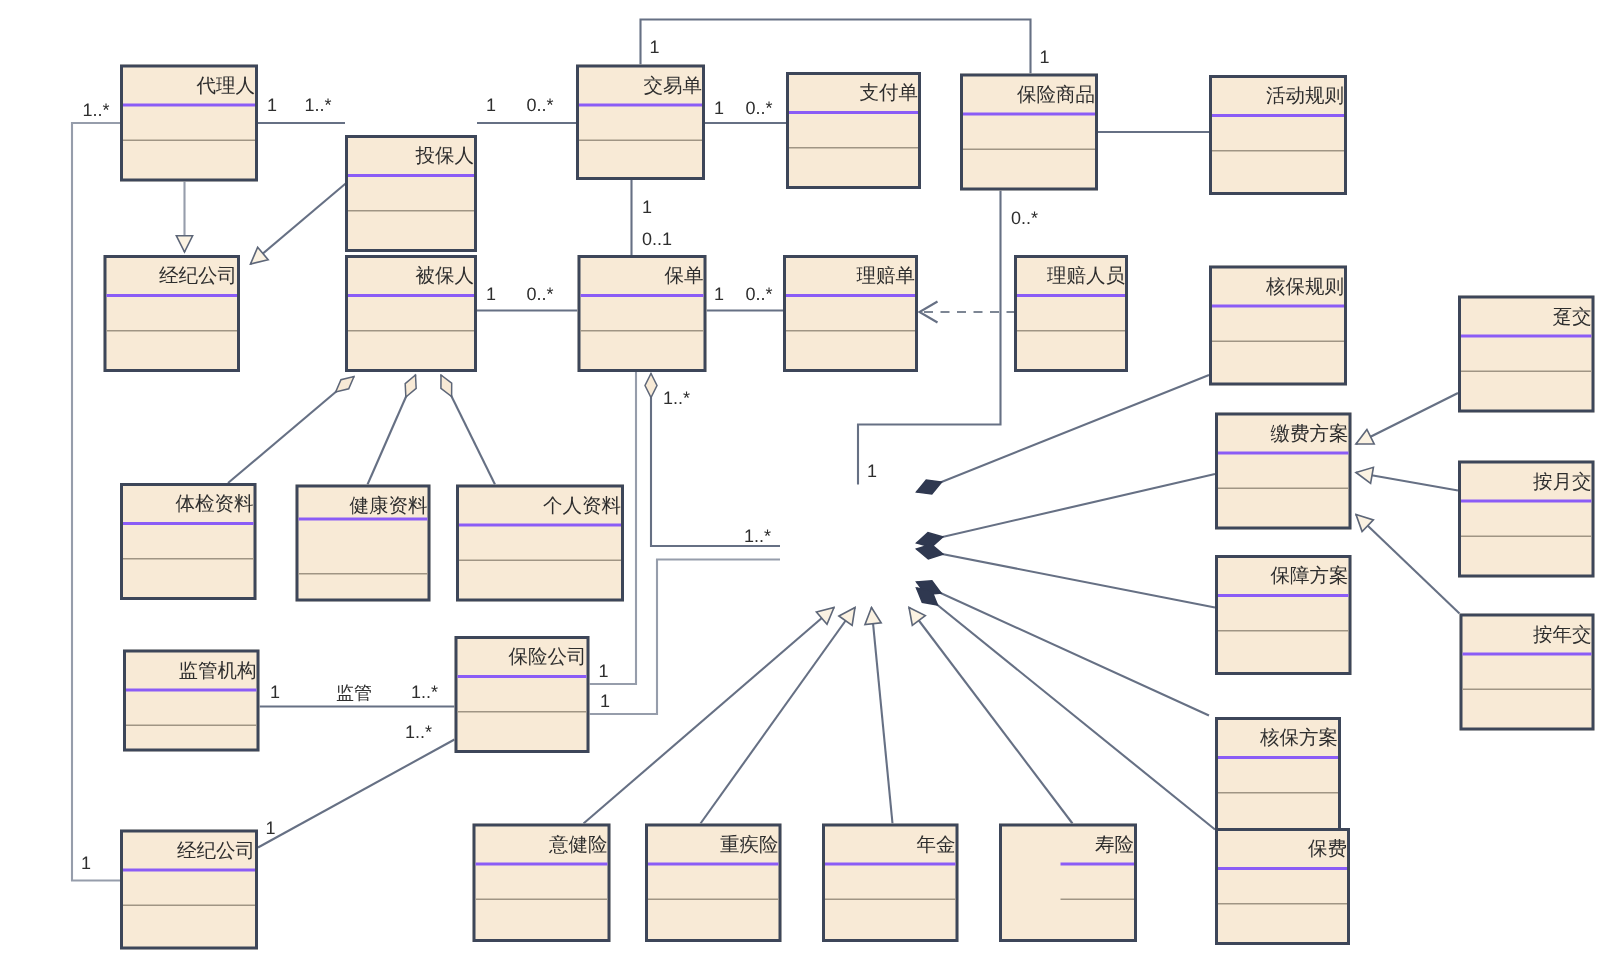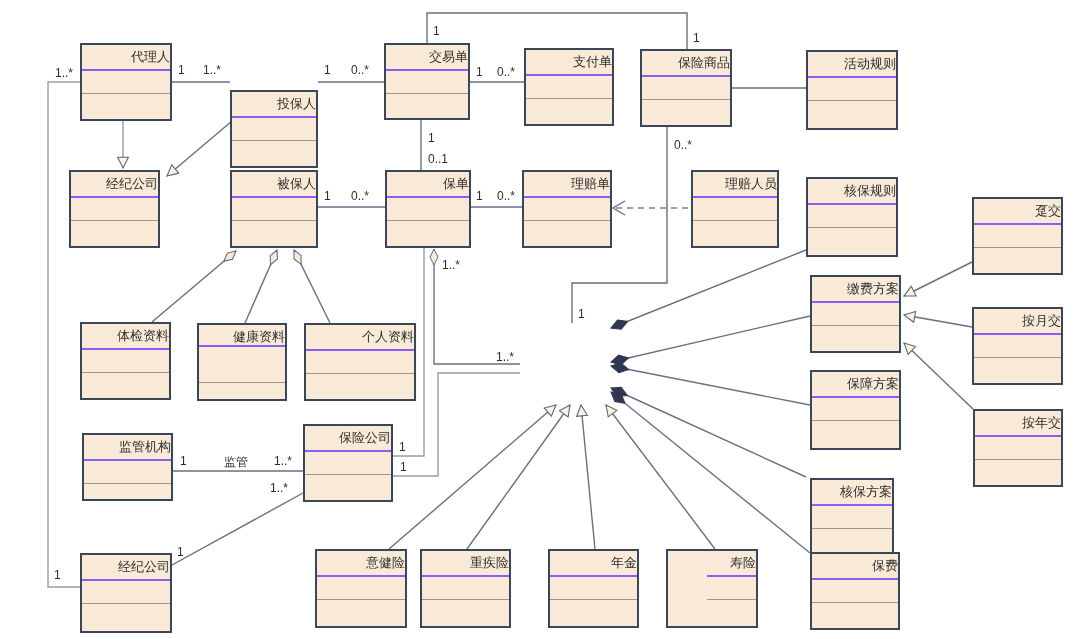--- a/index.html
+++ b/index.html
@@ -149,21 +149,21 @@
   <div class="node" style="left:385px;top:170px;width:86px;">
     <div class="t">保单</div>
     <div class="a"></div>
     <div class="b"></div>
   </div>
   <div class="node" style="left:522px;top:170px;width:90px;">
     <div class="t">理赔单</div>
     <div class="a"></div>
     <div class="b"></div>
   </div>
-  <div class="node" style="left:691px;top:170px;width:88px;">
+  <div class="node" style="left:676px;top:170px;width:76px;">
     <div class="t">理赔人员</div>
     <div class="a"></div>
     <div class="b"></div>
   </div>
   <div class="node" style="left:806px;top:177px;width:92px;height:80px;">
     <div class="t">核保规则</div>
     <div class="a"></div>
     <div class="b"></div>
   </div>
   <div class="node" style="left:80px;top:322px;width:91px;">
@@ -229,21 +229,21 @@
   <div class="node" style="left:80px;top:553px;width:92px;height:80px;">
     <div class="t">经纪公司</div>
     <div class="a"></div>
     <div class="b"></div>
   </div>
   <div class="node" style="left:315px;top:549px;width:92px;height:79px;">
     <div class="t">意健险</div>
     <div class="a"></div>
     <div class="b"></div>
   </div>
-  <div class="node" style="left:420px;top:549px;width:91px;height:79px;">
+  <div class="node" style="left:430px;top:549px;width:91px;height:79px;">
     <div class="t">重疾险</div>
     <div class="a"></div>
     <div class="b"></div>
   </div>
   <div class="node" style="left:548px;top:549px;width:91px;height:79px;">
     <div class="t">年金</div>
     <div class="a"></div>
     <div class="b"></div>
   </div>
   <div class="node" style="left:666px;top:549px;width:92px;height:79px;padding-left:39px;">

